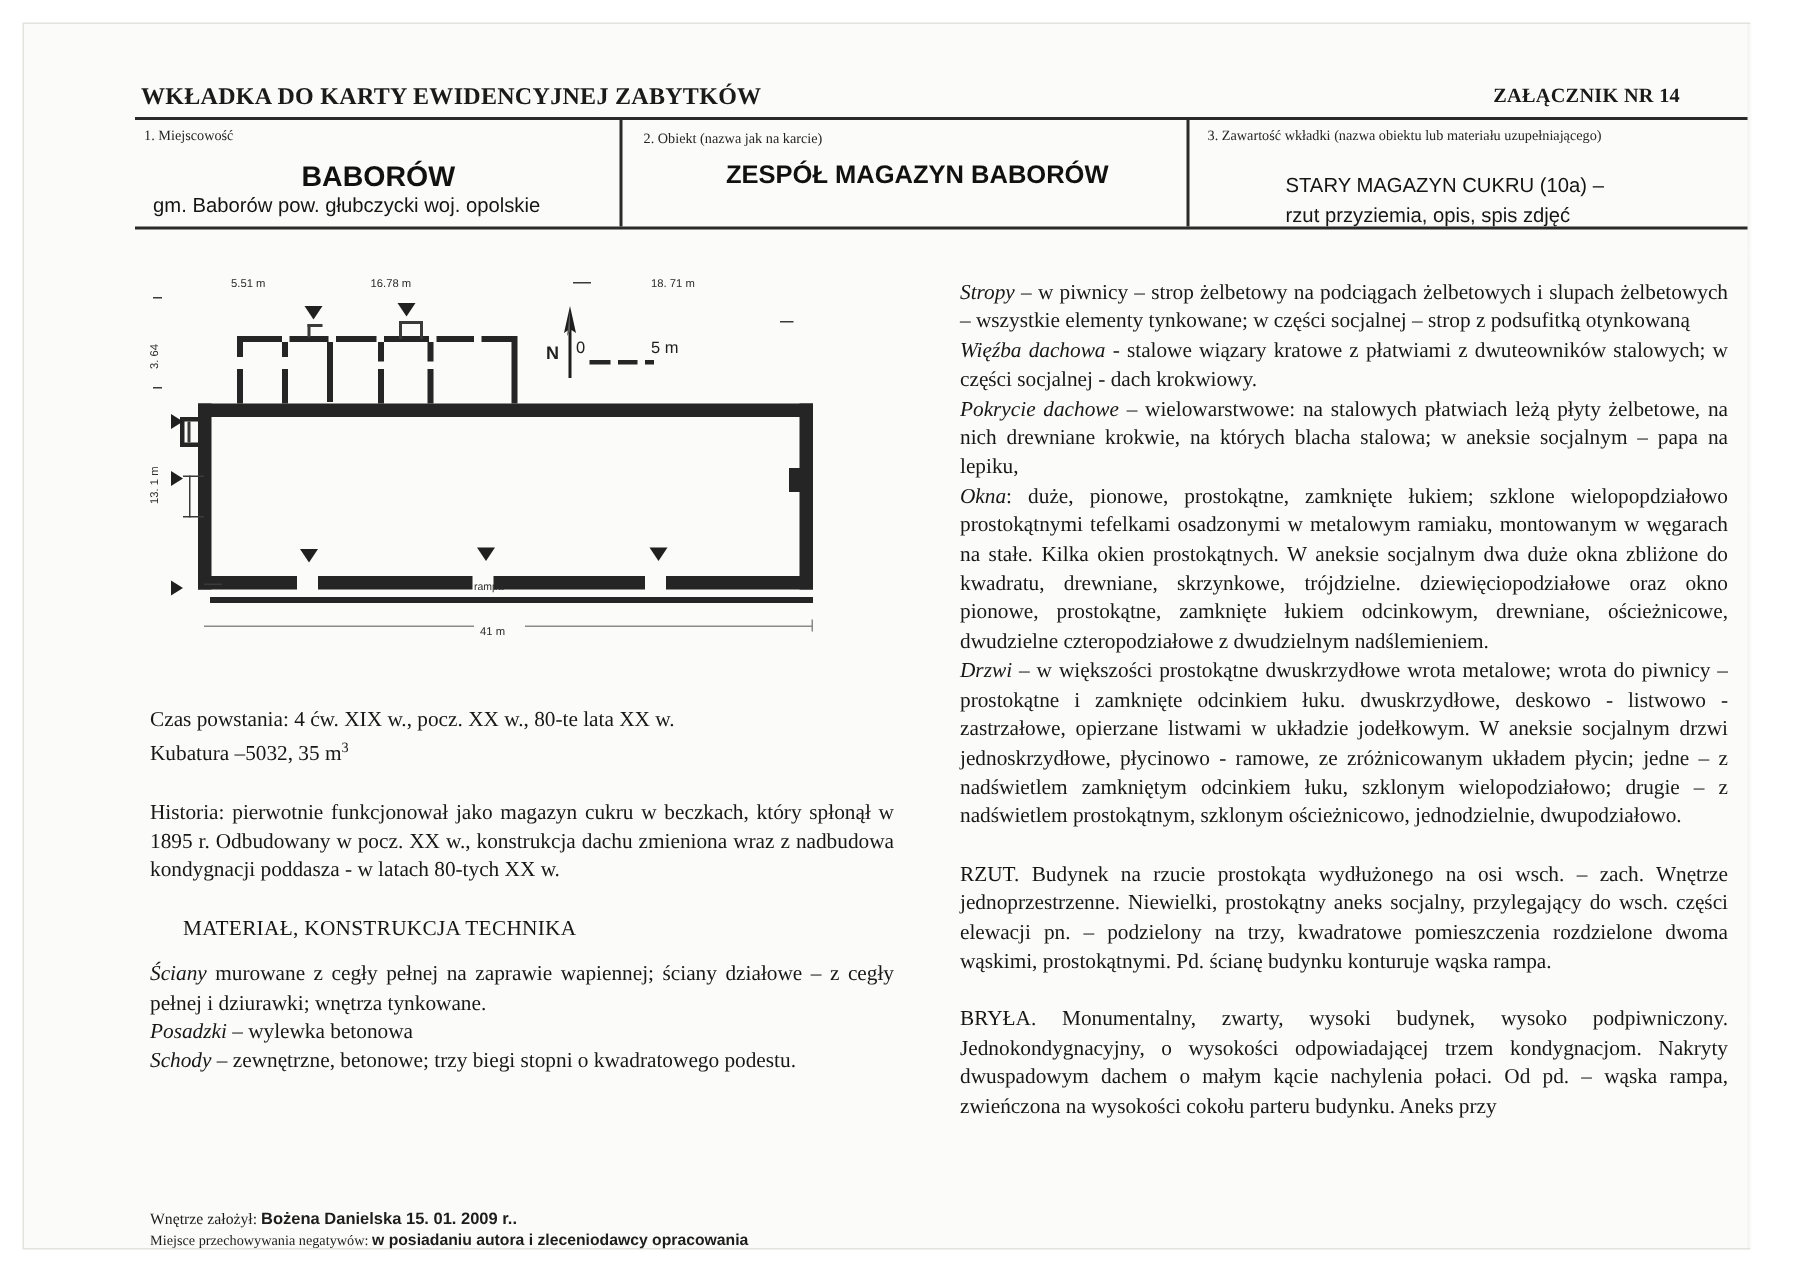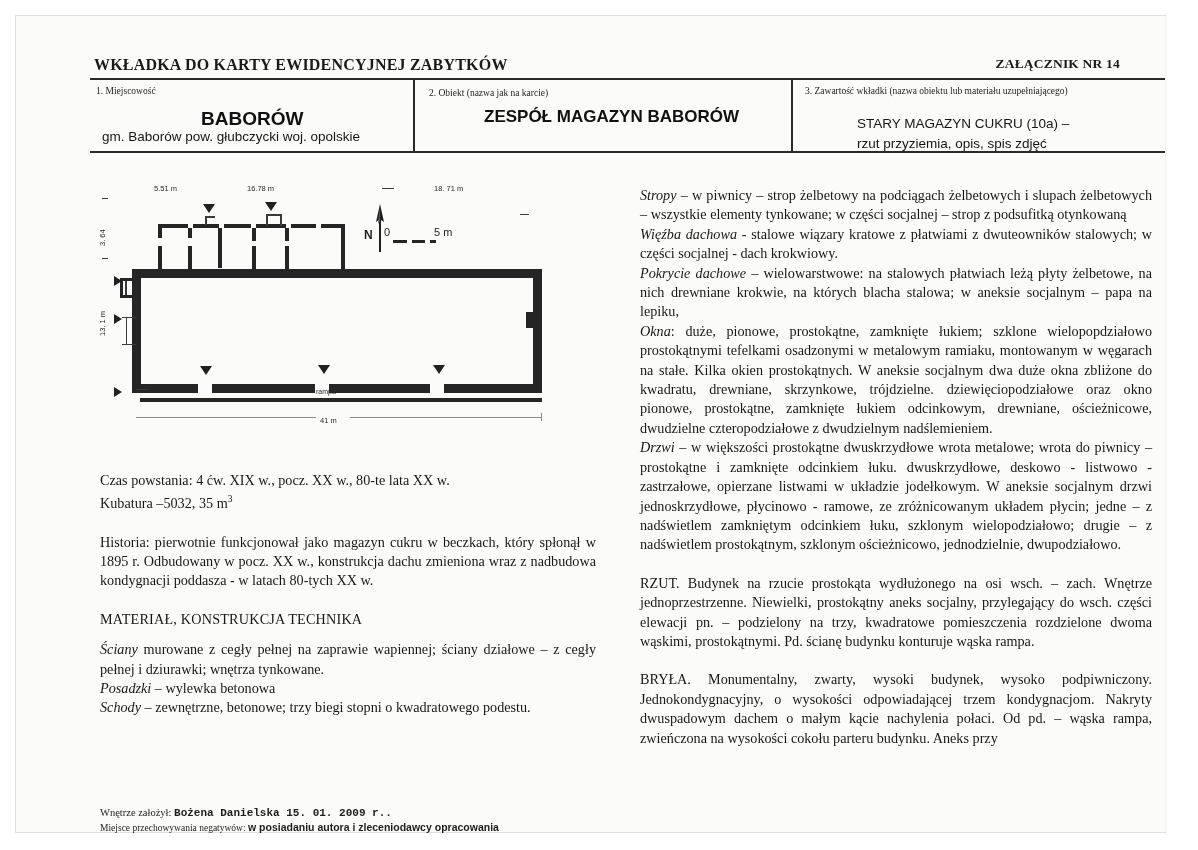--- a/index.html
+++ b/index.html
@@ -176,32 +176,33 @@
   .para i, .it { font-style: italic; }
   .gap-sm { height: 11px; }
   .gap-md { height: 19px; }
 
   .sup { font-size: 9.5px; vertical-align: super; }
 
   .heading {
     font-size: 14.2px;
     line-height: 19.4px;
     letter-spacing: .2px;
+    margin-left: 22px;
   }
 
   
   #footer { position: absolute; left: 84px; top: 791px; }
   .foot-l1 {
     font-family: "Liberation Serif", serif;
     font-size: 10.5px;
     color: #1d1d1d;
     margin-bottom: 2px;
   }
   .foot-l1 .sans {
-    font-family: Liberation Mono, monospace;
+    font-family: Liberation Sans, sans-serif;
     font-weight: bold;
     font-size: 11px;
   }
   .foot-l2 {
     font-family: "Liberation Serif", serif;
     font-size: 9.5px;
     color: #1d1d1d;
   }
   .foot-l2 .sans {
     font-family: "Liberation Sans", sans-serif;

